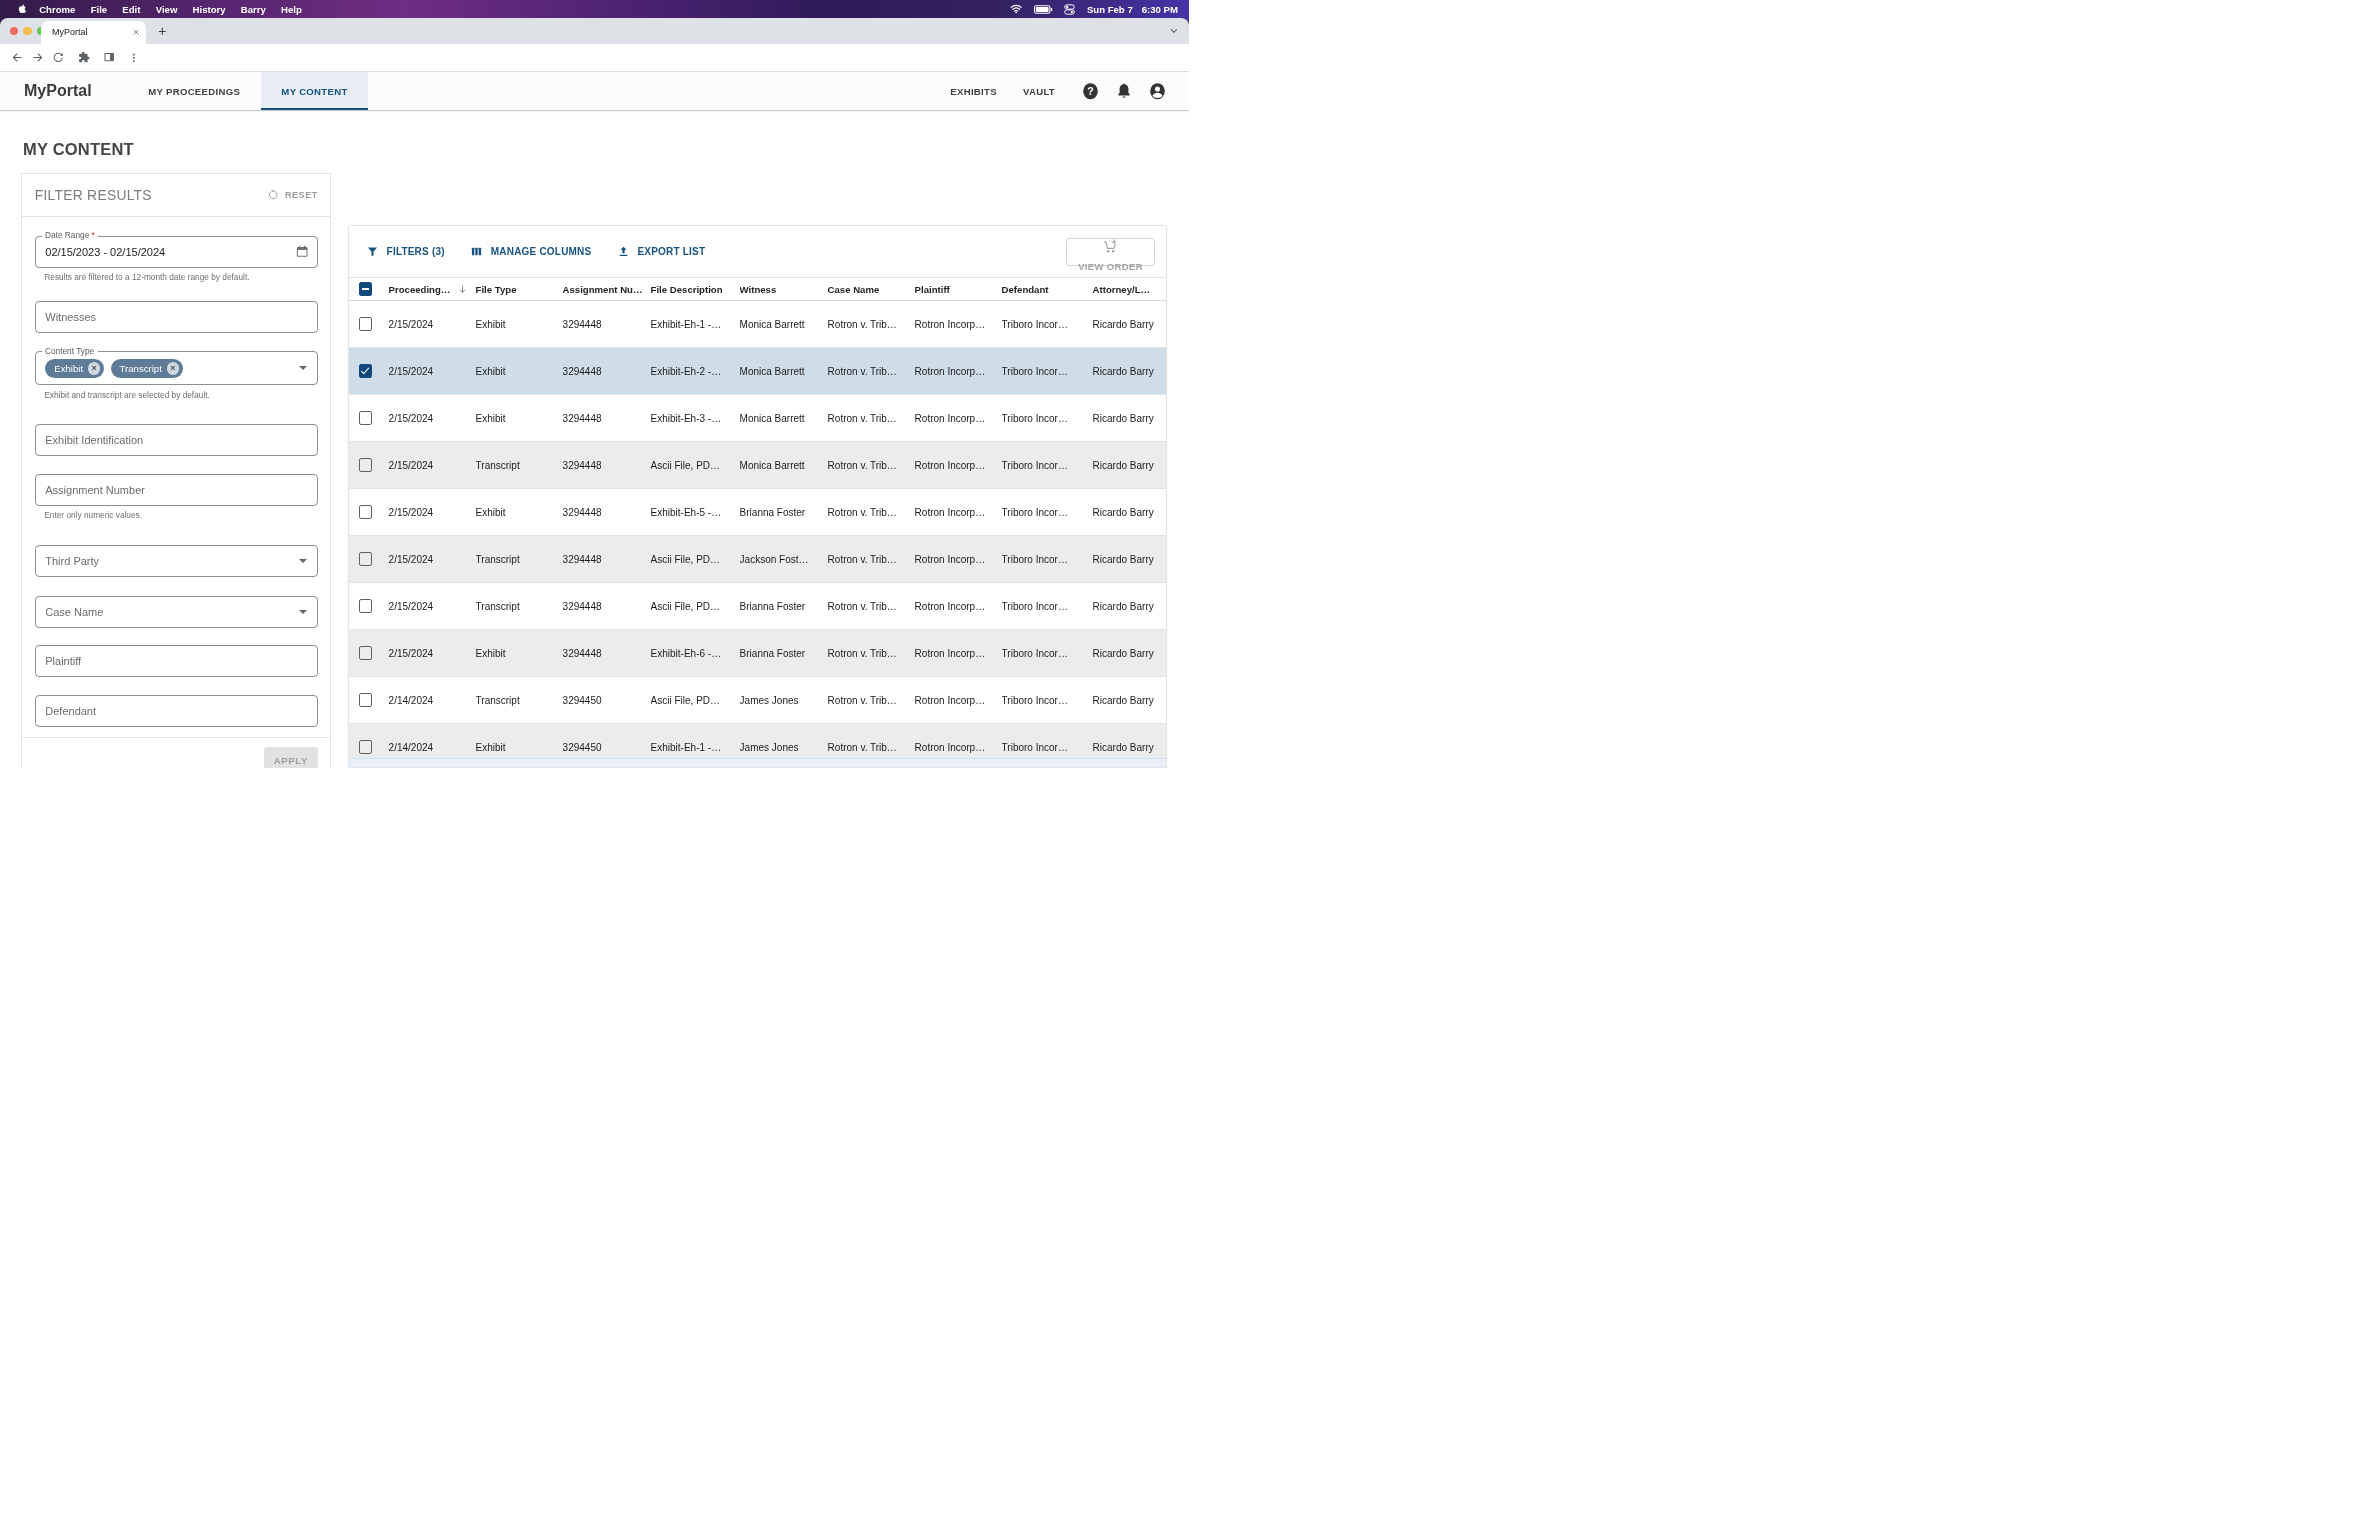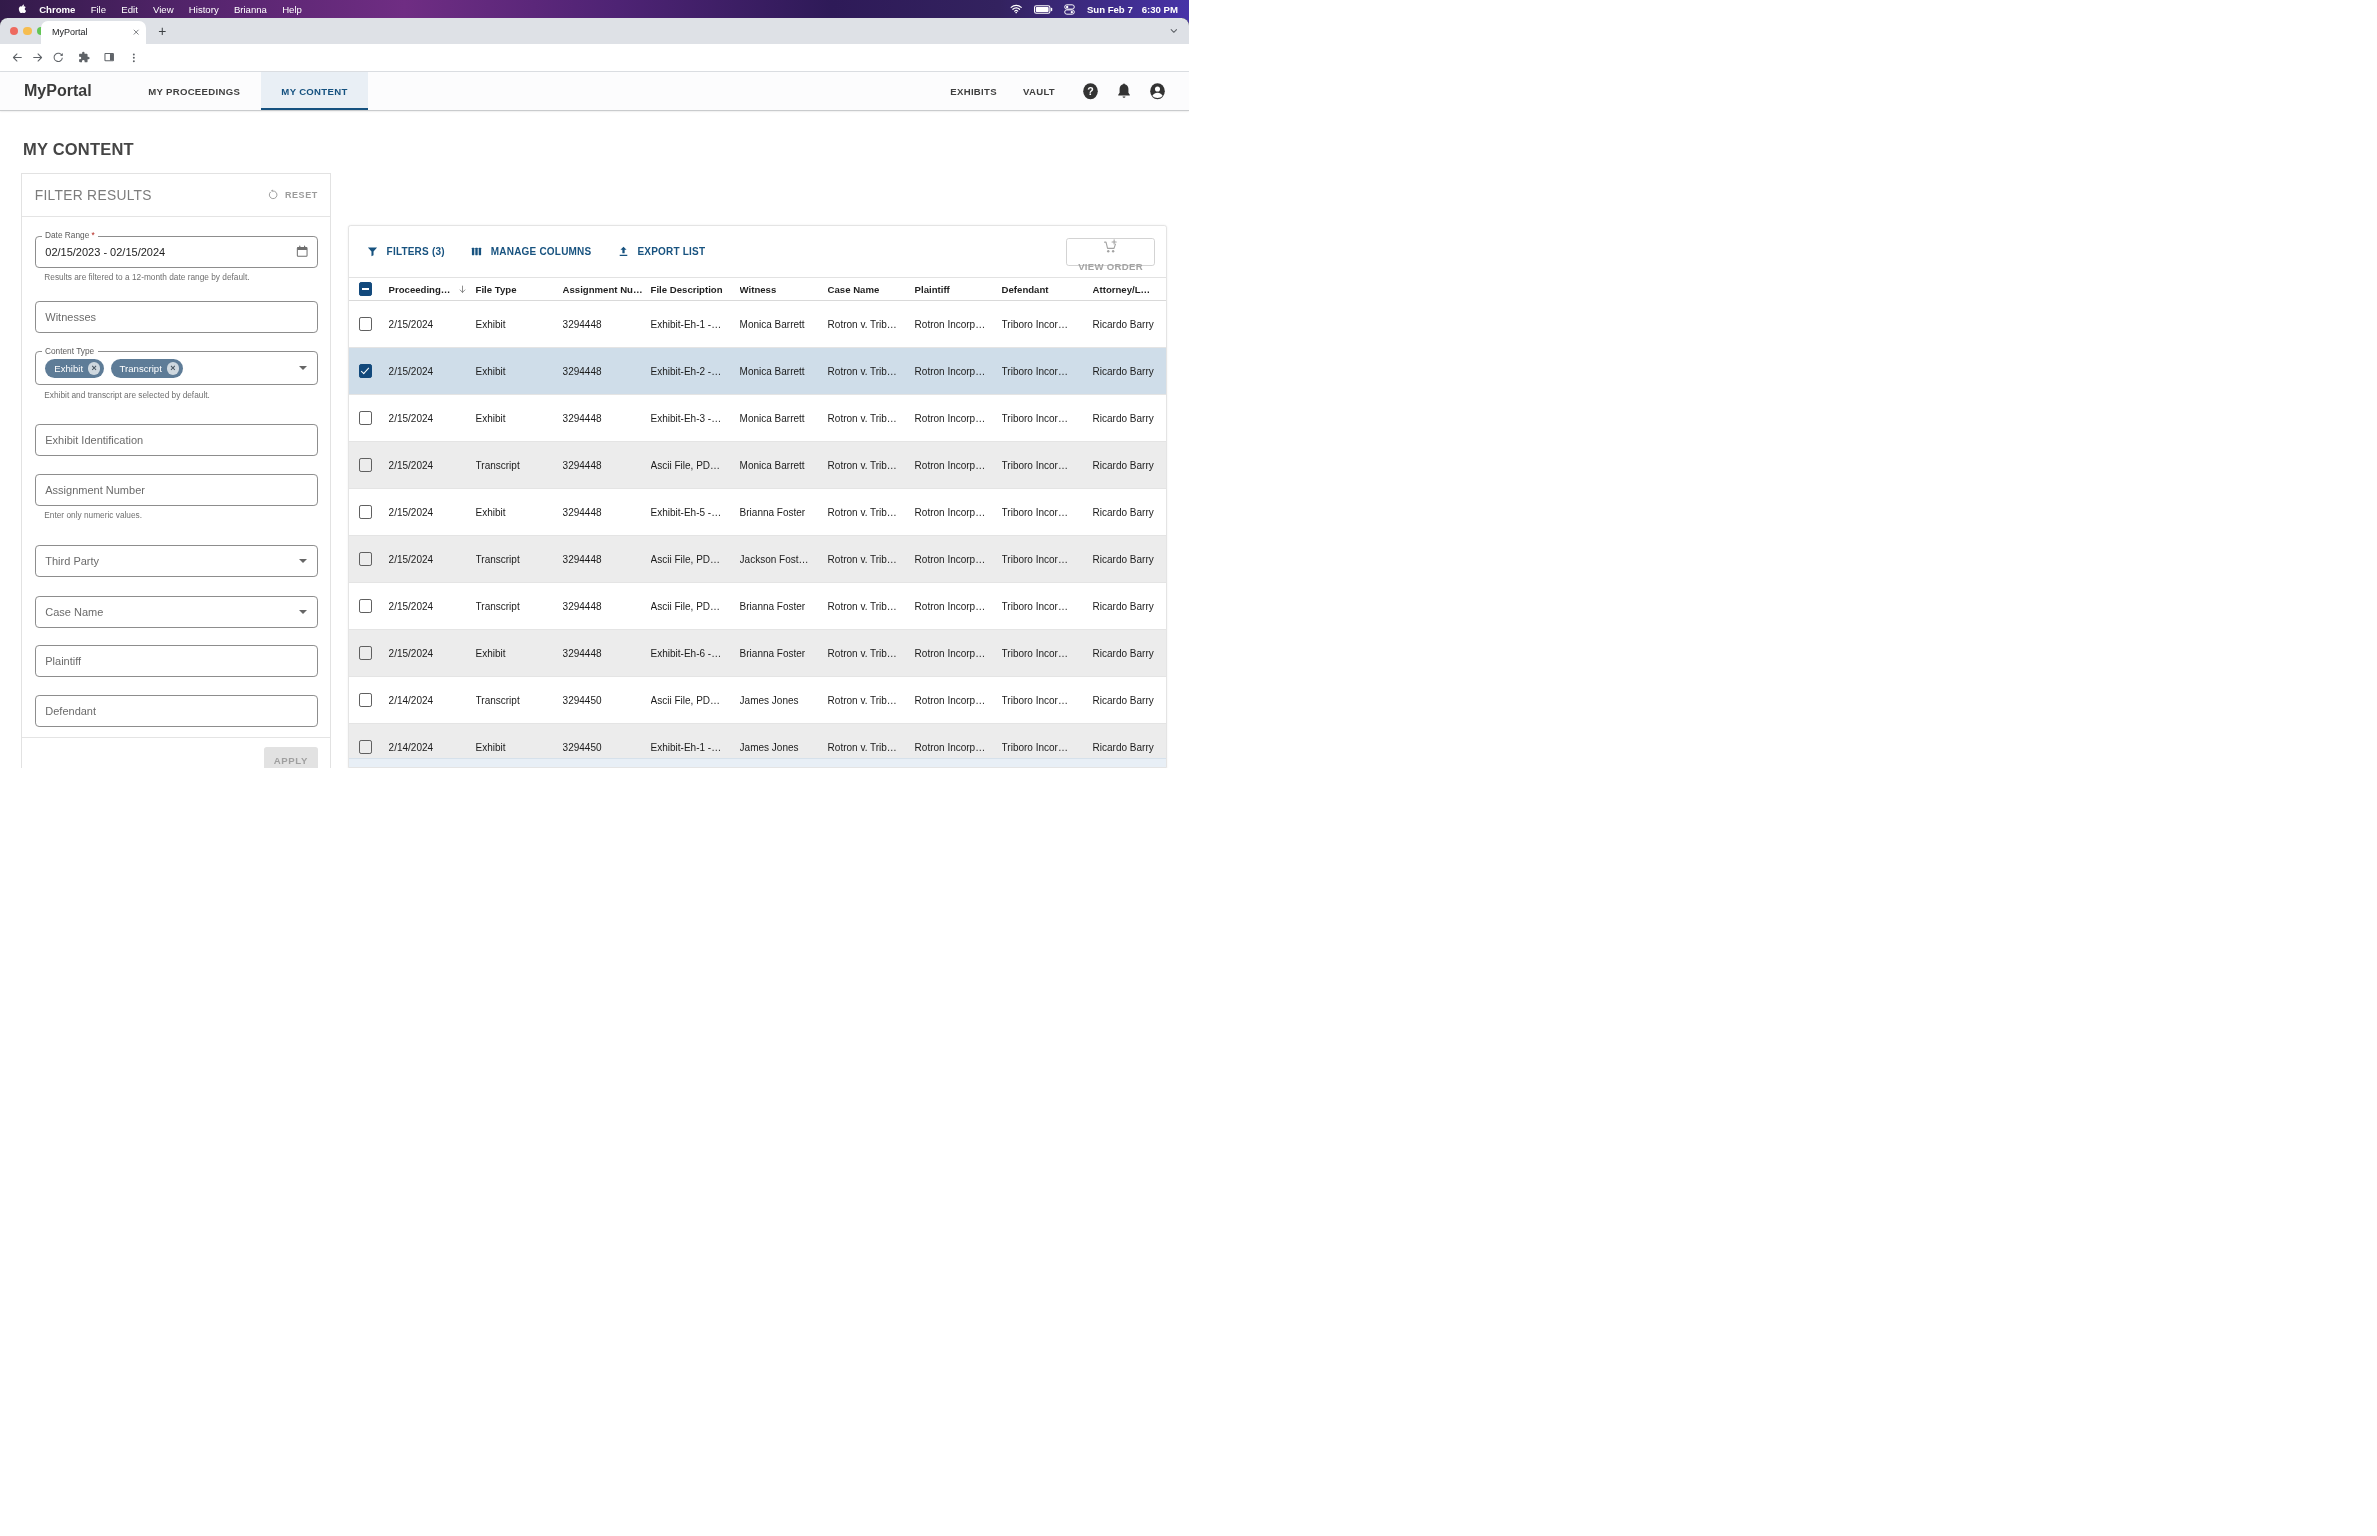--- a/index.html
+++ b/index.html
@@ -9,21 +9,21 @@
     background-color:#fff;
     background-image:linear-gradient(90deg,#321a49 0%,#57256f 18%,#6f2d83 34%,#4e2374 52%,#2e1a58 70%,#33225f 84%,#4733a8 100%);
     background-size:100% 32px; background-repeat:no-repeat;
     -webkit-font-smoothing:antialiased;
   }
   svg { display:block; }
 
   
   .menubar { height:18px; display:flex; align-items:center; color:#fff; padding:0 11px; }
   .apple { width:20.6px; display:flex; justify-content:center; }
-  .menu-item { padding:0 7.6px; font-size:9.6px; font-weight:400; }
+  .menu-item { padding:0 7.6px; font-size:9.6px; font-weight:700; }
   .menu-item.app { font-weight:700; }
   .mb-right { margin-left:auto; display:flex; align-items:center; gap:11.7px; }
   .mb-clock { font-size:9.6px; font-weight:700; display:flex; gap:9px; }
 
   
   .window { height:751px; border-radius:7.6px 7.6px 0 0; overflow:hidden; background:#000000; }
 
   .tabstrip { height:26px; background:#dee1e6; position:relative; }
   .traffic { position:absolute; left:9.6px; top:9px; display:flex; gap:5.5px; }
   .tl { width:8.3px; height:8.3px; border-radius:50%; }
@@ -143,21 +143,21 @@
   <span class="apple">
     <svg width="9" height="11" viewBox="0 0 16 20">
         <path fill="#fff" d="M11.6 3.9c.6-.8 1.1-1.8 1-2.9-.9.1-2 .6-2.6 1.4-.6.7-1.1 1.8-1 2.8 1 .1 2-.5 2.6-1.3zM13.9 8.9c0-2 1.6-2.9 1.7-3-.9-1.4-2.4-1.6-2.9-1.6-1.2-.1-2.4.7-3 .7-.6 0-1.6-.7-2.6-.7-1.3 0-2.6.8-3.3 2-1.4 2.5-.4 6.1 1 8.1.7 1 1.5 2.1 2.6 2.1 1 0 1.4-.7 2.7-.7 1.3 0 1.6.7 2.7.7 1.1 0 1.8-1 2.5-2 .8-1.2 1.1-2.3 1.1-2.4-.1 0-2.5-1-2.5-3.2z"></path>
       </svg>
   </span>
   <span class="menu-item app">Chrome</span>
   <span class="menu-item">File</span>
   <span class="menu-item">Edit</span>
   <span class="menu-item">View</span>
   <span class="menu-item">History</span>
-  <span class="menu-item">Brianna</span>
+  <span class="menu-item">Barry</span>
   <span class="menu-item">Help</span>
   <span class="mb-right">
     <span>
       <svg width="12.4" height="9.6" viewBox="0 0 16 12" fill="none" stroke="#fff" stroke-width="1.5" stroke-linecap="round">
           <path d="M1.5 4.2a9.2 9.2 0 0 1 13 0"></path>
           <path d="M3.7 6.6a6 6 0 0 1 8.6 0"></path>
           <path d="M6 9a3 3 0 0 1 4 0"></path>
           <circle cx="8" cy="10.8" r="1.1" fill="#fff" stroke="none"></circle>
         </svg>
     </span>

